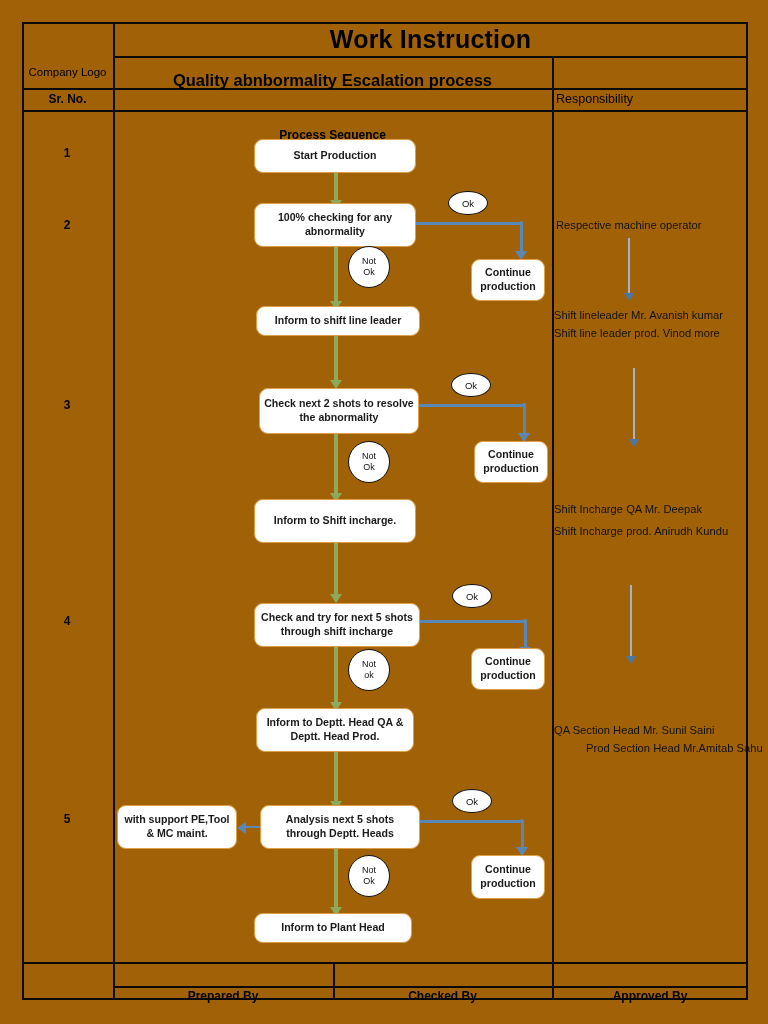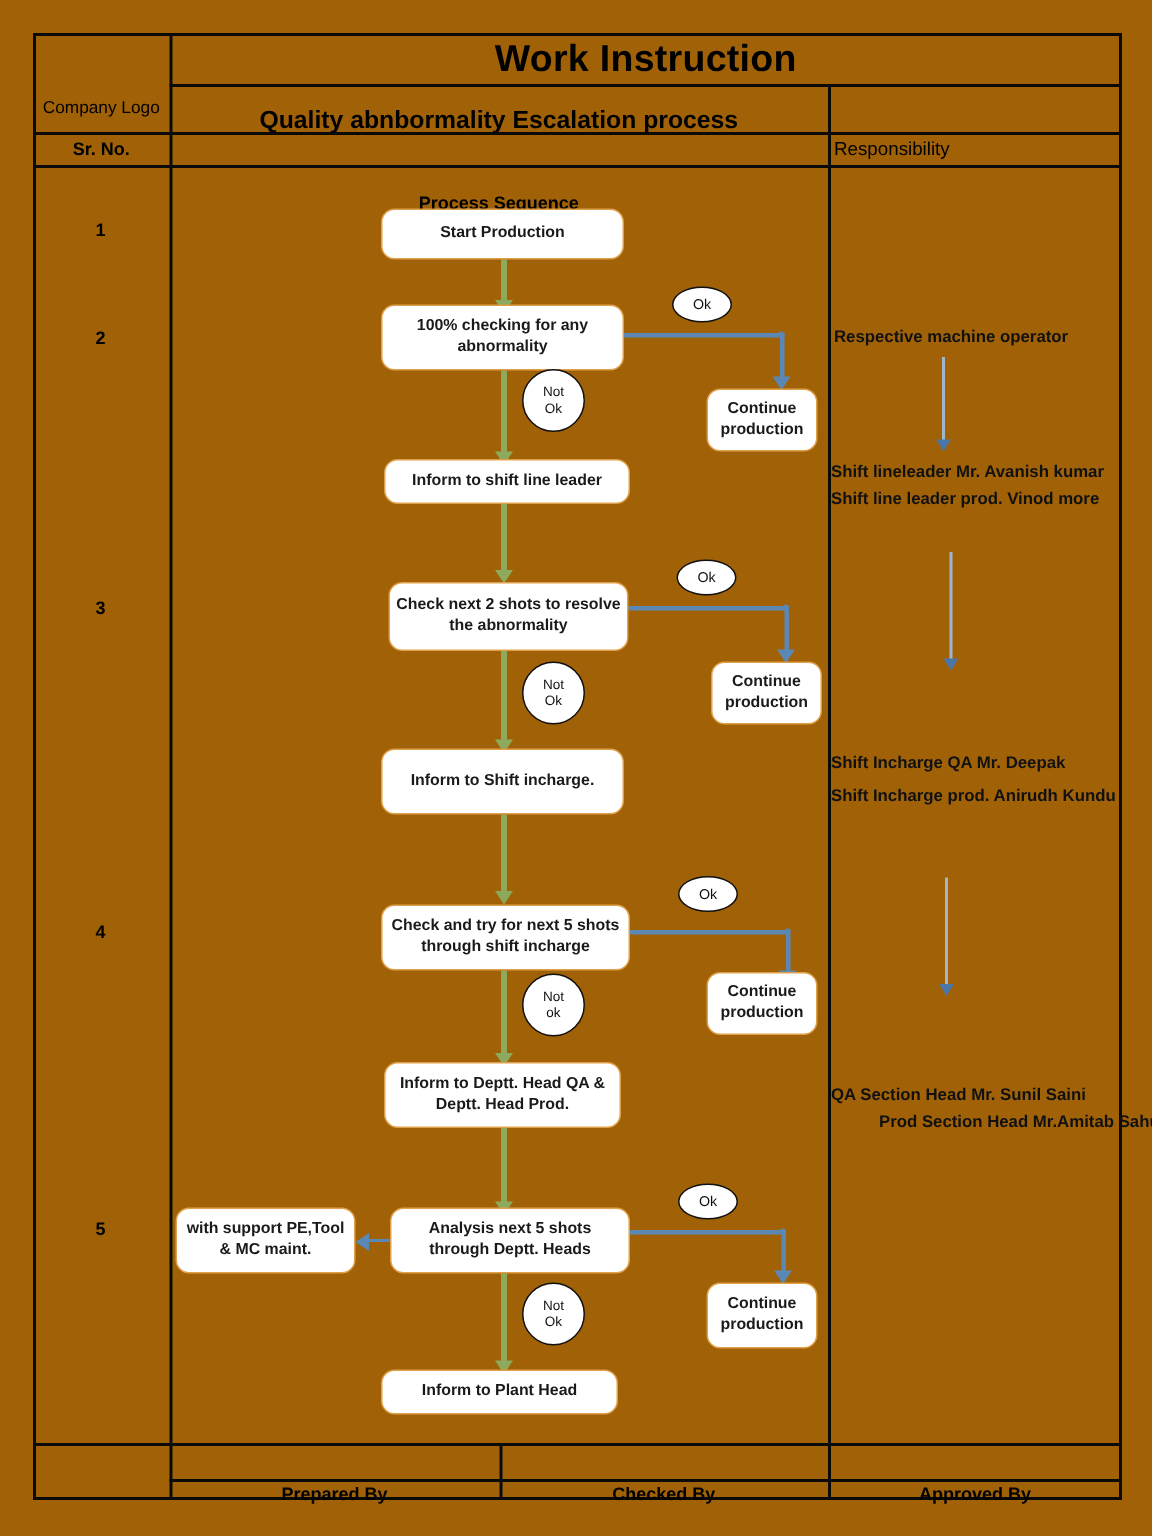--- a/index.html
+++ b/index.html
@@ -129,21 +129,21 @@
     border-right:9px solid #5B87B5;
   }
   .node-dot{
     position:absolute;width:4px;height:4px;border-radius:50%;
     background:#5B87B5;z-index:3;
   }
 
   
   .resp{
     position:absolute;
-    font-size:11.2px;font-weight:bold;
+    font-size:11.2px;font-weight:normal;
     color:#111;
     white-space:nowrap;
   }
   .resparrow{position:absolute;background:#9FB6CE;width:1.6px;z-index:2;}
   .resparrow:after{
     content:"";position:absolute;left:-3.7px;bottom:-7px;
     border-left:5px solid transparent;border-right:5px solid transparent;
     border-top:8px solid #4A77A8;
   }
 

